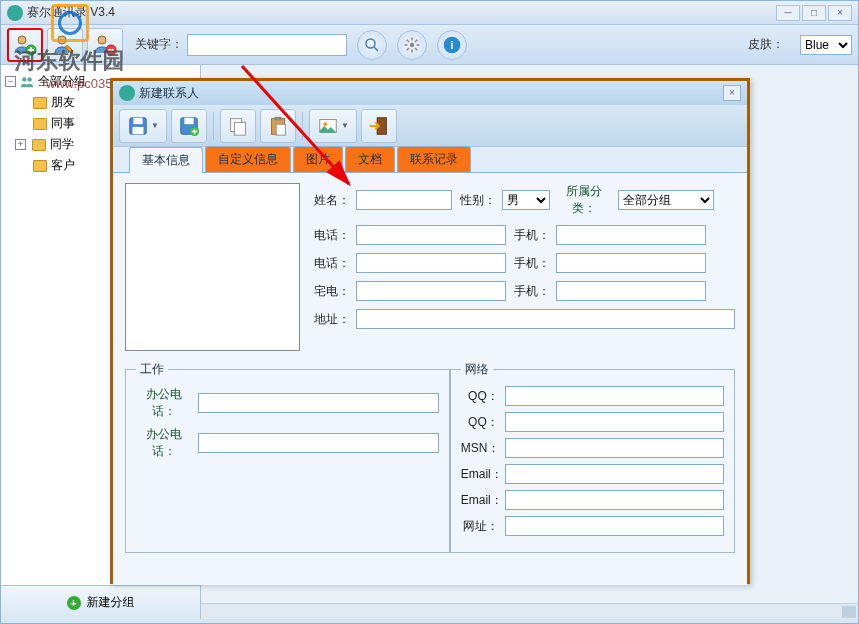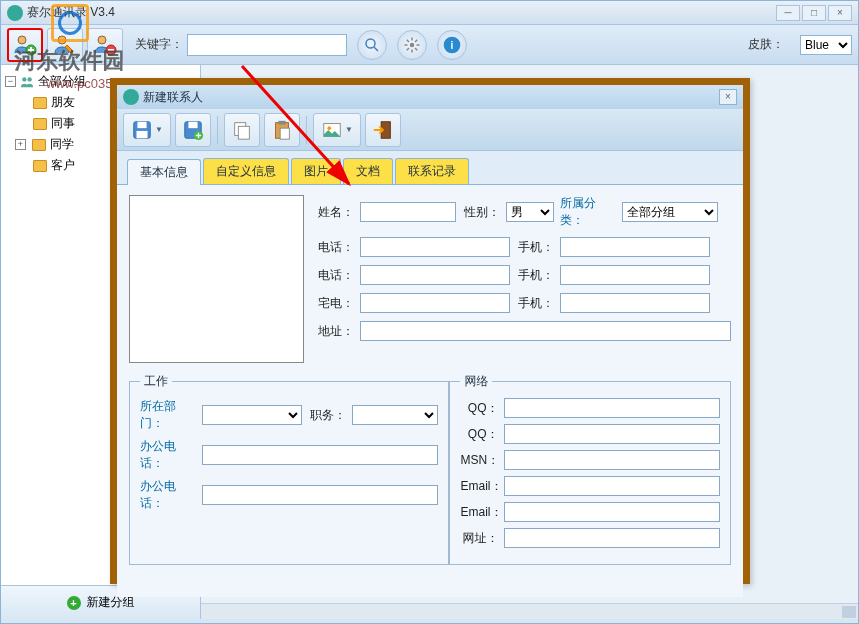--- a/index.html
+++ b/index.html
@@ -38,40 +38,40 @@
 .content-scroll-thumb { position:absolute; right:2px; top:2px; width:14px; height:12px; background:#c0d0e0; }
 
 .watermark { position:absolute; left:2px; top:4px; z-index:5; opacity:0.78; pointer-events:none; }
 .watermark .logo { display:flex; align-items:center; gap:4px;flex-direction:column; }
 .watermark .logo-sq { width:38px; height:38px; border:3px solid #f90; border-radius:4px; position:relative; }
 .watermark .logo-sq::before { content:""; position:absolute; inset:4px; border:3px solid #06c; border-radius:50%; }
 .watermark .txt { font-size:22px; font-weight:bold; color:#444; }
 .watermark .url { font-size:13px; color:#7f1d1d; margin-left:44px; }
 
 
-.dialog { position:absolute; left:110px; top:78px; width:640px; height:506px; background:#e0ecf8; border:7px solid #a16207; box-shadow:2px 2px 6px rgba(0,0,0,.2); z-index:10; }
+.dialog { position:absolute; left:110px; top:78px; width:640px; height:506px; background:#e0ecf8; border:3px solid #a16207; box-shadow:2px 2px 6px rgba(0,0,0,.2); z-index:10; }
 .dlg-title { height:24px; background:linear-gradient(#d0e4f4,#b8d4ec); display:flex; align-items:center; padding:0 6px; }
 .dlg-title .ico { width:16px; height:16px; border-radius:50%; background:#3a9; margin-right:4px; }
 .dlg-title .txt { flex:1; color:#234; }
 .dlg-close { width:18px; height:16px; border:1px solid #8ab4d8; background:#e8f0f8; text-align:center; font-size:10px; color:#567; line-height:14px; }
 .dlg-toolbar { height:42px; background:linear-gradient(#d8e8f4,#c0d8ec); display:flex; align-items:center; padding:3px 6px; gap:4px; border-bottom:1px solid #a8c4e0; }
 .dlg-tbtn { width:36px; height:34px; border:1px solid #a8c4e0; background:linear-gradient(#f0f6fc,#d8e8f4); border-radius:3px; display:flex; align-items:center; justify-content:center; }
 .dlg-tbtn.wide { width:48px; }
 
-.tabbar { height:34px; display:flex; align-items:flex-end; padding-left:10px; border-bottom:1px solid #8ab4d8; background:#e0ecf8; }
-.tab { padding:4px 12px; border:1px solid #8ab4d8; border-bottom:none; background:#fde047; margin-right:2px; border-radius:3px 3px 0 0; color:#234; }
+.tabbar { height:26px; display:flex; align-items:flex-end; padding-left:16px; border-bottom:1px solid #8ab4d8; background:#e0ecf8; }
+.tab { padding:4px 12px; border:1px solid #8ab4d8; border-bottom:none; background:#f97316; margin-right:2px; border-radius:3px 3px 0 0; color:#234; }
 .tab.active { background:#f0f6fc; position:relative; top:1px; }
 
 .form-area { padding:10px 12px; background:#f0f6fc; height:412px; overflow:hidden; }
 .top-row { display:flex; gap:12px; margin-bottom:10px; }
 .photo-box { width:175px; height:168px; border:1px solid #888; background:#fff; }
 .fields-col { flex:1; display:flex; flex-direction:column; gap:8px; }
 .frow { display:flex; align-items:center; gap:6px; }
 .flabel { width:38px; text-align:right; color:#222; }
-.flabel-w { width:56px; text-align:left; color:#0369a1; }
+.flabel-w { width:56px; text-align:center; color:#14532d; }
 .finput { height:20px; border:1px solid #88a8c8; background:#fff; padding:0 3px; }
 .fselect { height:20px; border:1px solid #88a8c8; background:#fff; }
 
 .groups-row { display:flex; }
 fieldset { border:1px solid #a0b8d0; padding:8px 10px 10px; }
 legend { padding:0 4px; color:#234; }
 .work-fs { flex:1.15; }
 .net-fs { flex:1; }
 .gf { display:flex; align-items:center; gap:6px; margin-bottom:6px; }
 
@@ -298,26 +298,20 @@
           <span class="flabel">地址：</span>
           <input class="finput" style="flex: 1 1 0%;">
         </div>
       </div>
     </div>
 
     <div class="groups-row">
       <fieldset class="work-fs">
         <legend>工作</legend>
         <div class="gf">
-            <span class="flabel-w">所在部门：</span>
-            <select class="fselect" style="width:100px"></select>
-            <span class="flabel">职务：</span>
-            <select class="fselect" style="flex:1"></select>
-          </div>
-        <div class="gf">
             <span class="flabel-w">办公电话：</span>
             <input class="finput" style="flex: 1 1 0%;">
           </div>
         <div class="gf">
             <span class="flabel-w">办公电话：</span>
             <input class="finput" style="flex: 1 1 0%;">
           </div>
 
       </fieldset>
 

